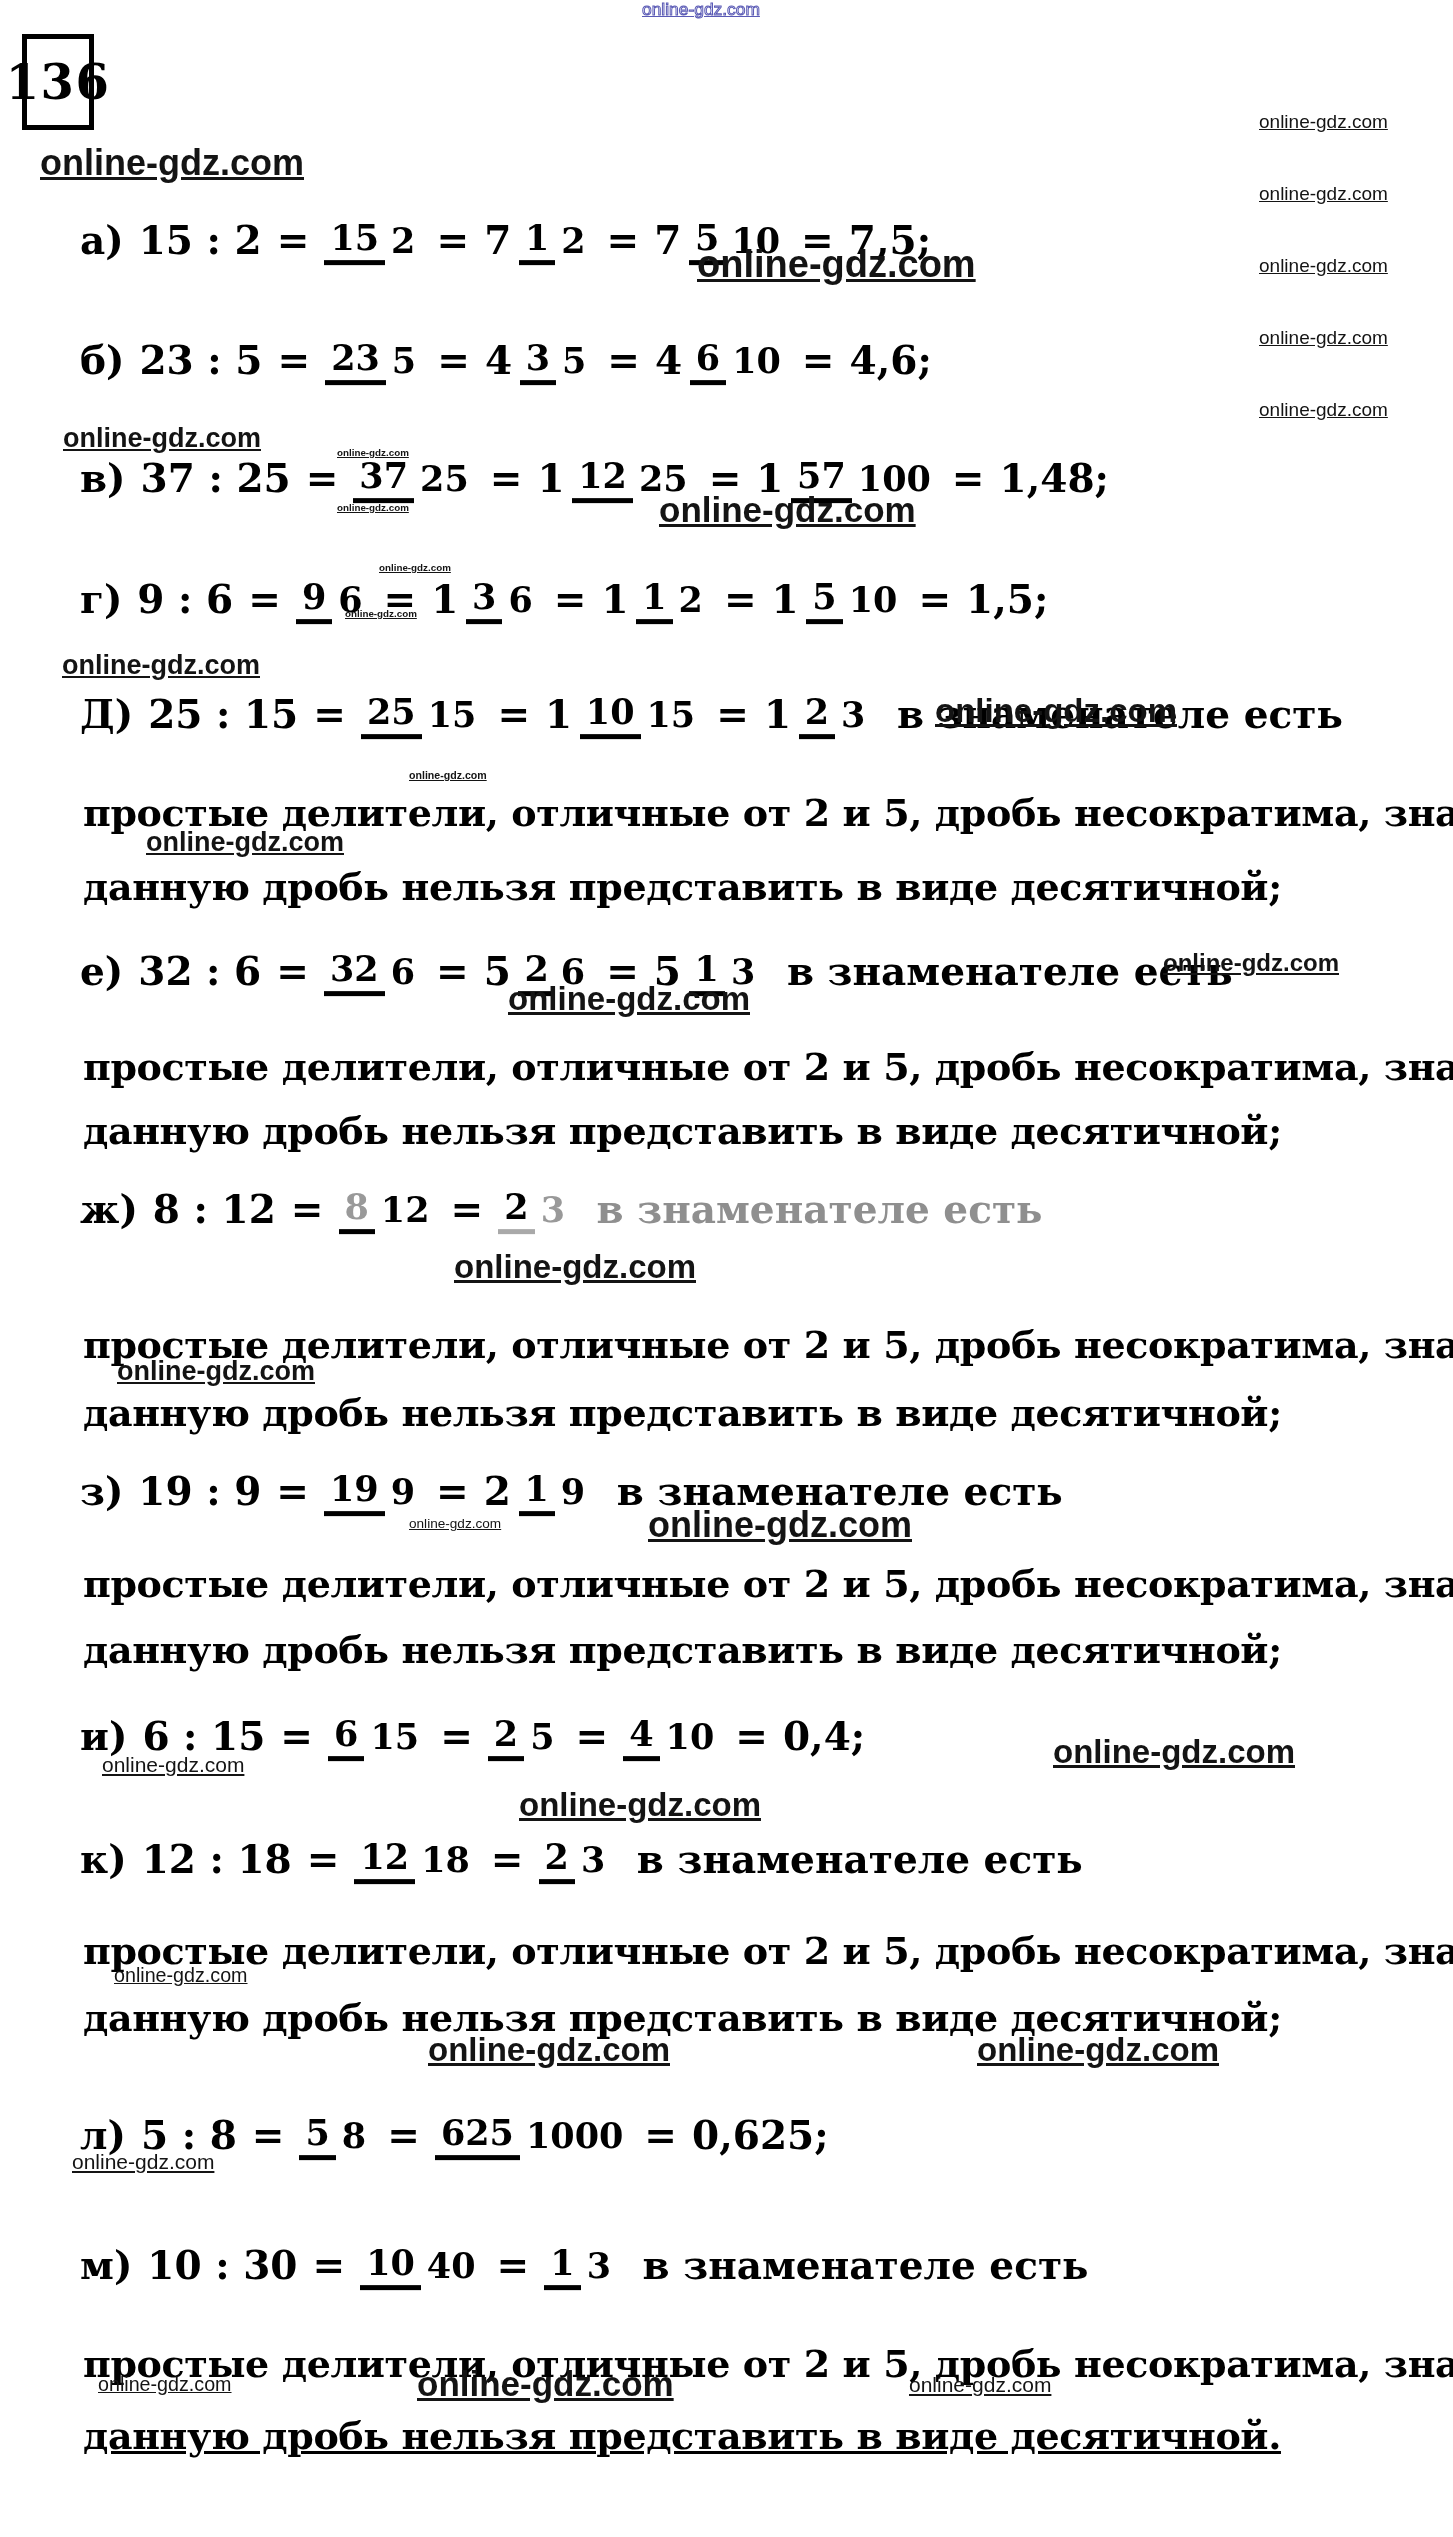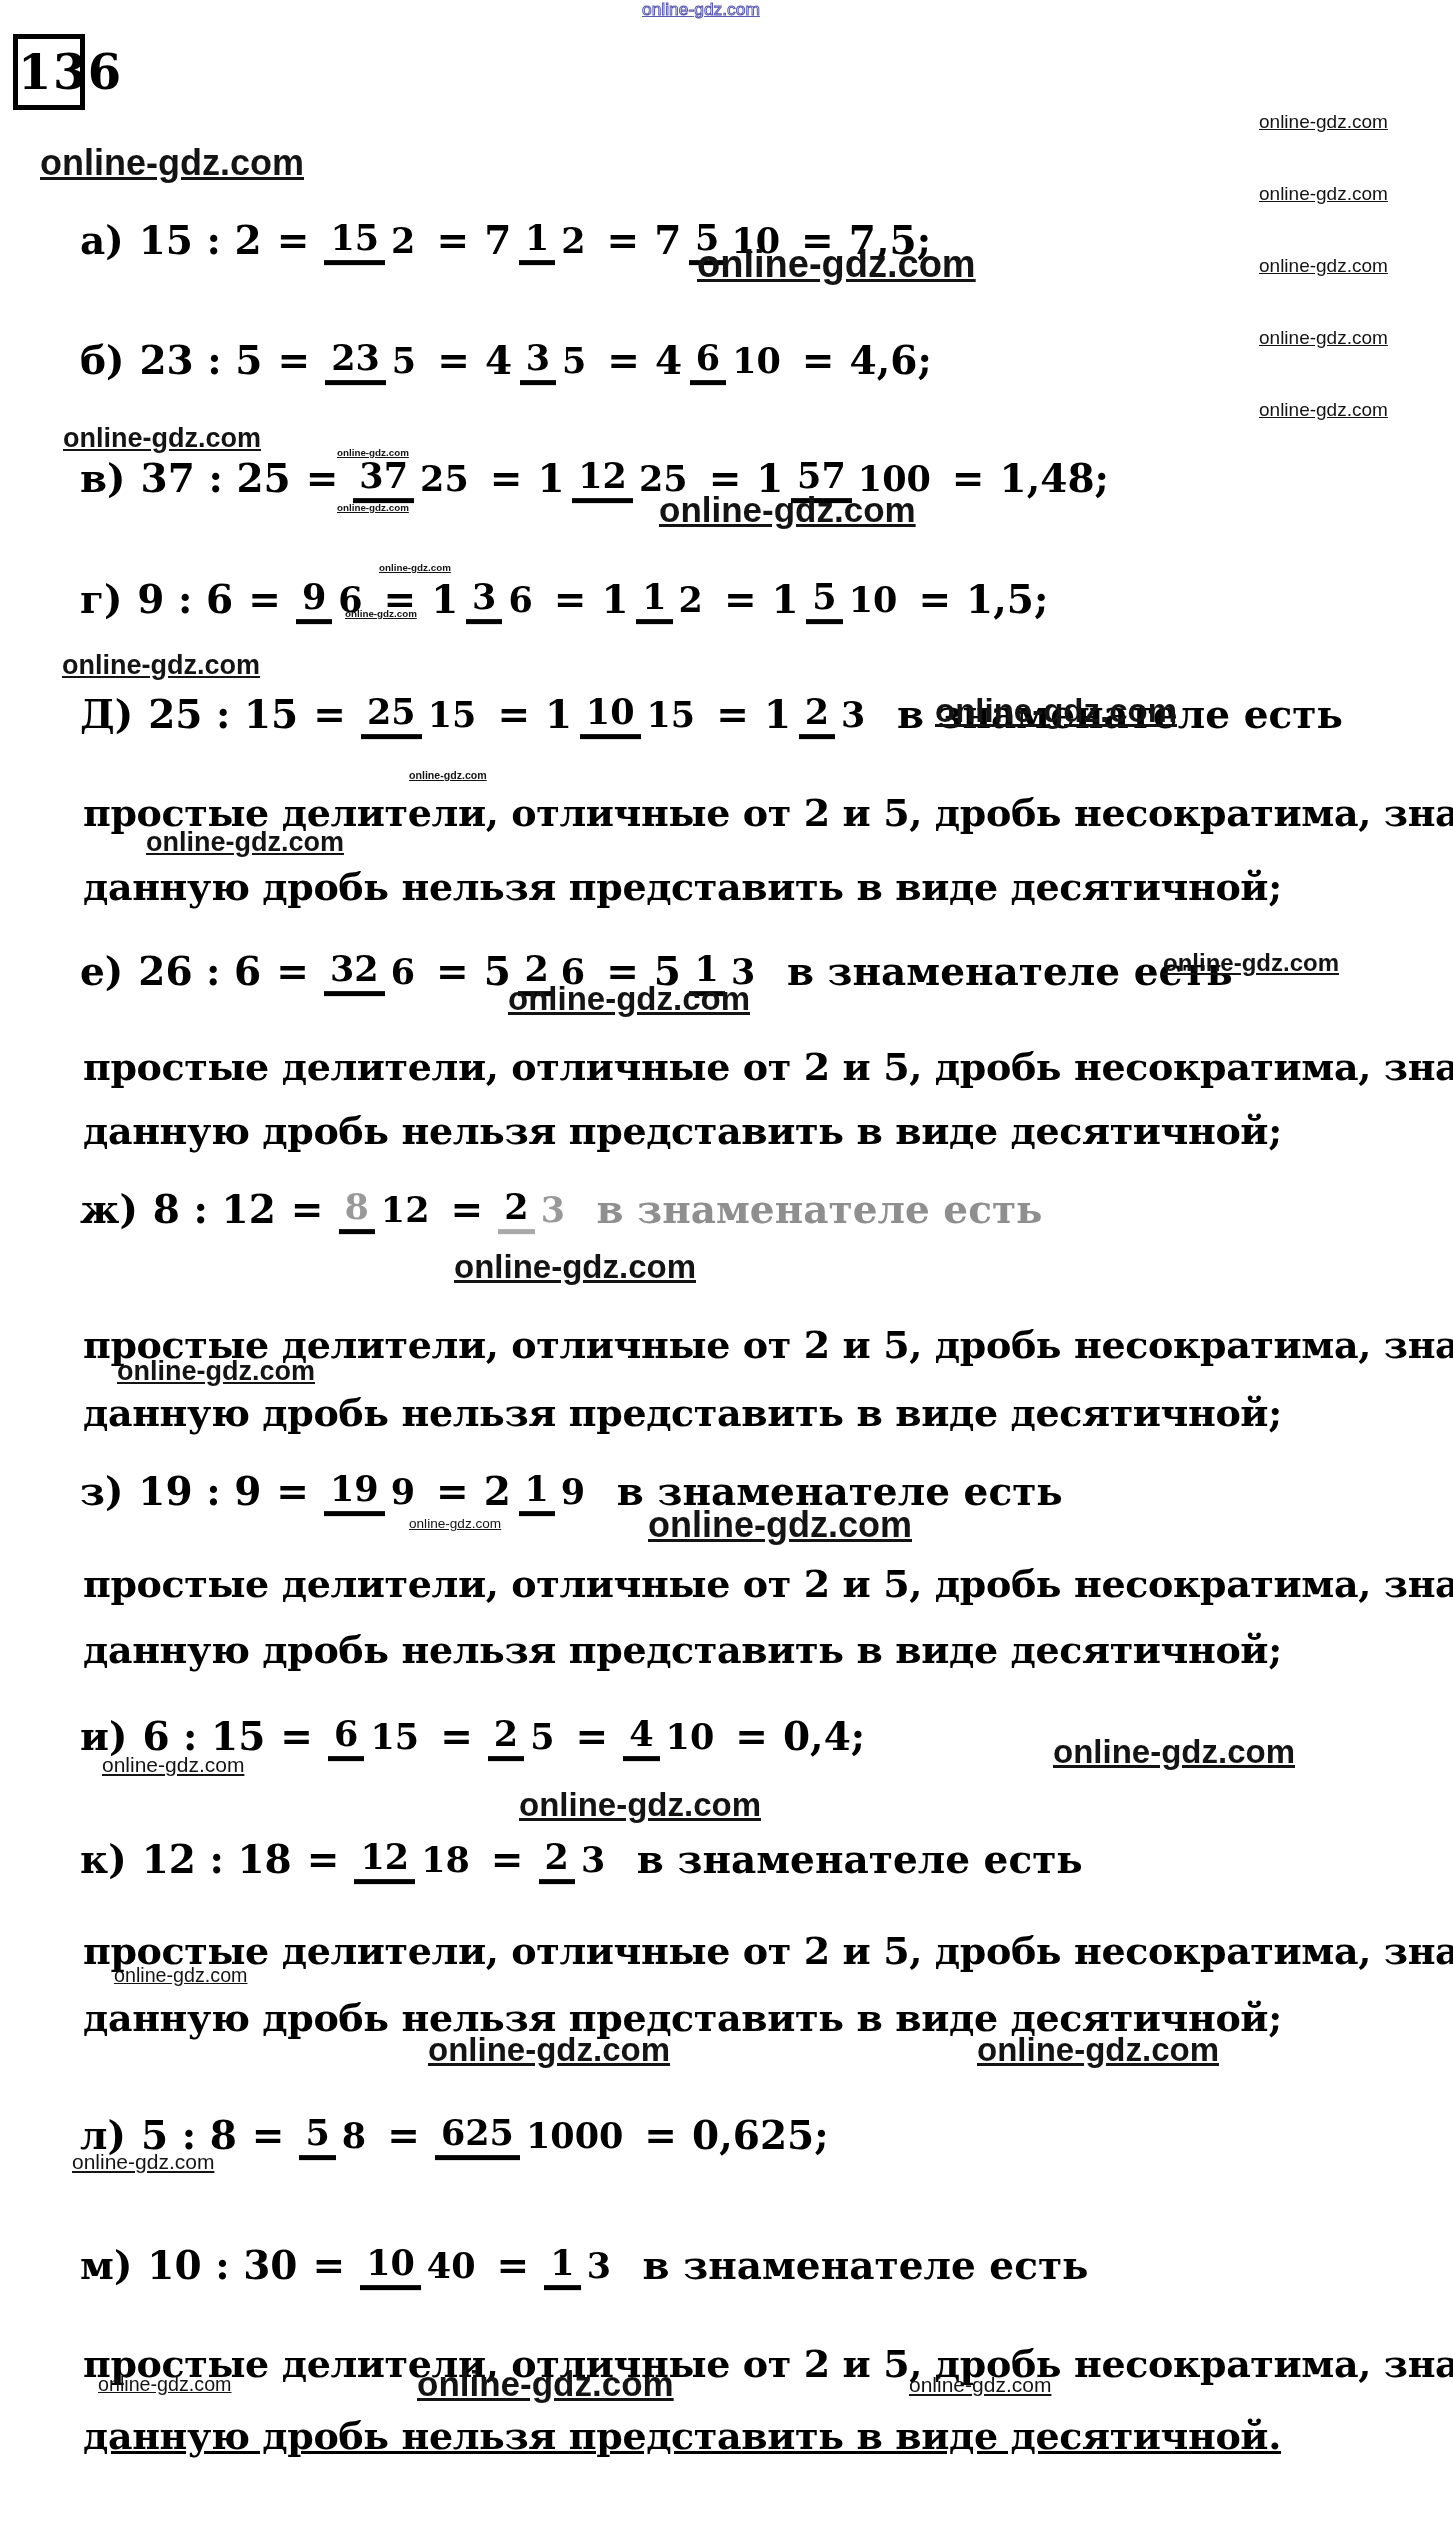--- a/index.html
+++ b/index.html
@@ -1,20 +1,20 @@
 <!DOCTYPE html>
 <html style="font-size:12px"><head>
 <meta charset="utf-8">
 <style>
   html,body{margin:0;padding:0;background:#fff;}
   #page{position:relative;width:1454px;height:2538px;background:#ffffff;overflow:hidden;
         font-family:"DejaVu Serif","Liberation Serif",serif;color:#000;}
   
-  .badge{position:absolute;left:13px;top:34px;width:72px;height:76px;border:5.3px solid #000;
-         display:flex;align-items:center;justify-content:flex-start;box-sizing:border-box;}
+  .badge{position:absolute;left:22px;top:34px;width:72px;height:96px;border:5.3px solid #000;
+         display:flex;align-items:center;justify-content:center;box-sizing:border-box;}
   .badge span{font-size:48px;font-weight:700;letter-spacing:1.5px;}
   
   .eq{position:absolute;left:80px;display:flex;align-items:center;gap:15px;
       transform:translateY(-50%);white-space:nowrap;}
   .eq .lbl,.eq .lhs,.eq .eqs,.eq .res,.eq .whole,.eq .note{font-size:39px;font-weight:600;line-height:1;}
   .eq .note{margin-left:10.6px;}
   .frac{display:inline-flex;flex-direction:row;align-items:center;line-height:1;vertical-align:middle;}
   .frac .n,.frac .d{font-size:35px;font-weight:600;padding:3px 6px;line-height:1.05;}
   .frac .n{border-bottom:5.3px solid #000;}
   .mixed{display:inline-flex;align-items:center;gap:7.6px;}
@@ -174,21 +174,21 @@
           <span class="whole">1</span>
           <span class="frac">
             <span class="n">2</span>
             <span class="d">3</span>
           </span>
         </span>
         <span class="note">в знаменателе есть</span>
       </div>
       <div class="eq" style="top: 972px;">
         <span class="lbl">е)</span>
-        <span class="lhs">26 : 6</span>
+        <span class="lhs">32 : 6</span>
         <span class="eqs">=</span>
         <span class="frac">
           <span class="n">32</span>
           <span class="d">6</span>
         </span>
         <span class="eqs">=</span>
         <span class="mixed">
           <span class="whole">5</span>
           <span class="frac">
             <span class="n">2</span>

